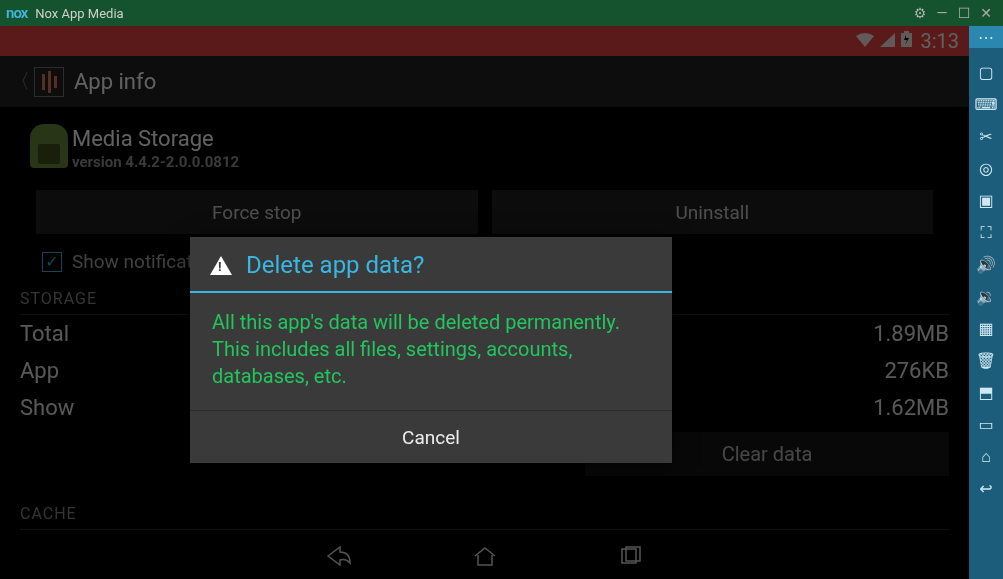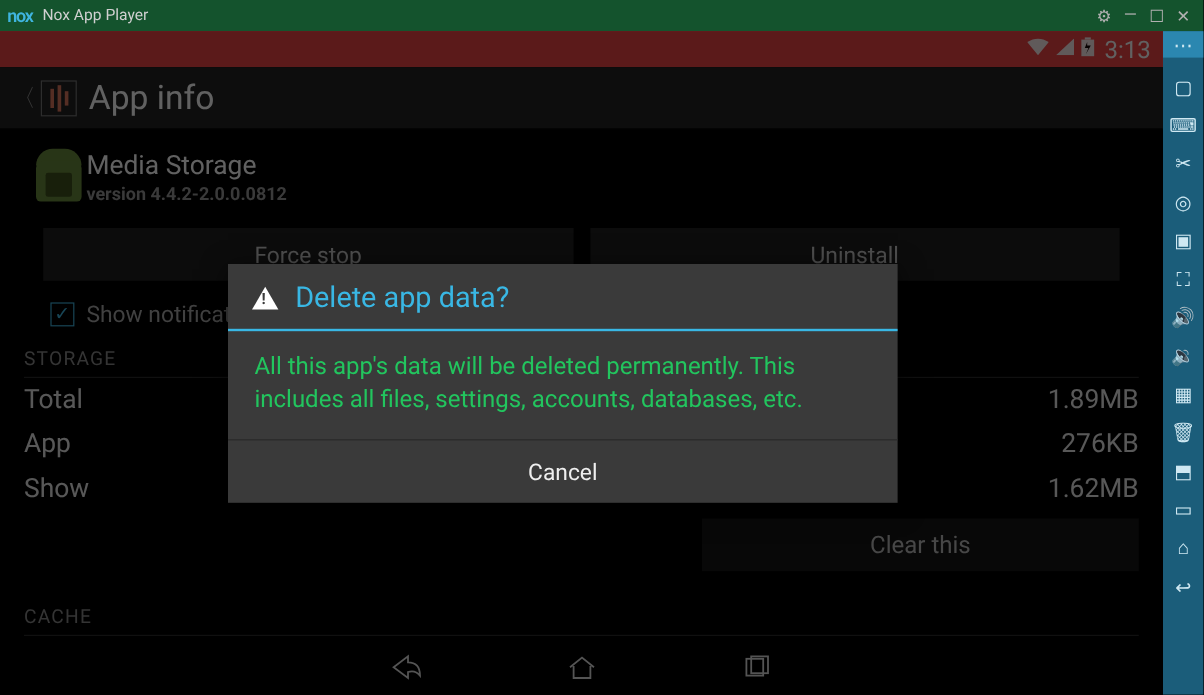--- a/index.html
+++ b/index.html
@@ -20,21 +20,21 @@
   .statusbar .clock{font-size:20px; font-weight:400; margin-left:2px;}
 
   
   .actionbar { height:52px; background:#222; display:flex; align-items:center; padding:0 6px; border-bottom:1px solid #000;}
   .actionbar .back { color:#888; font-size:20px; padding:0 4px; }
   .eqicon{width:30px;height:30px;border:1px solid #777;display:flex;align-items:center;justify-content:center;gap:3px;margin-right:10px;}
   .eqicon div{width:3px;background:#e07a5f;}
   .eqicon div:nth-child(1){height:16px}
   .eqicon div:nth-child(2){height:22px}
   .eqicon div:nth-child(3){height:12px}
-  .actionbar .title{color:#fff;font-size:28px;}
+  .actionbar .title{color:#fff;font-size:22px;}
 
   
   .content{position:absolute; top:82px; left:0; right:0; bottom:42px; background:#000; color:#ddd; padding:10px 20px 0 20px;}
   .approw{display:flex;align-items:center;gap:0;margin:6px 0 18px 6px;}
   .droid{width:46px;height:48px;position:relative;}
   .droid .body{position:absolute;top:10px;left:4px;right:4px;bottom:4px;background:#6b8b3d;border-radius:6px 6px 4px 4px;}
   .droid .head{position:absolute;top:0;left:4px;right:4px;height:14px;background:#6b8b3d;border-radius:20px 20px 0 0;}
   .droid .box{position:absolute;top:20px;left:12px;width:22px;height:20px;background:#3f521f;border-radius:2px;}
   .appname{color:#fff;font-size:22px;}
   .appver{color:#999;font-size:15px;margin-top:2px;font-weight:bold;}
@@ -55,38 +55,38 @@
   .navbar{position:absolute;left:0;right:0;bottom:0;height:42px;background:#000;display:flex;align-items:center;justify-content:center;gap:120px;}
   .navbtn{color:#ddd;}
 
   
   .sidetoolbar{position:absolute;top:26px;right:0;width:34px;bottom:0;background:#1b5d7a;display:flex;flex-direction:column;align-items:center;padding-top:6px;gap:13px;color:#cfe8f2;font-size:16px;}
   .sidetoolbar .dotbtn{background:#2b87b0;width:100%;height:22px;display:flex;align-items:center;justify-content:center;margin:-6px 0 2px 0;}
   .sidetoolbar .tool{cursor:pointer;}
 
   
   .overlay{position:absolute;inset:0;background:rgba(0,0,0,0.62);}
-  .dialog{position:absolute;left:190px;top:194px;width:558px;background:#3a3a3a;color:#eee;box-shadow:0 4px 20px rgba(0,0,0,.6);}
+  .dialog{position:absolute;left:190px;top:211px;width:482px;background:#3a3a3a;color:#eee;box-shadow:0 4px 20px rgba(0,0,0,.6);}
   .dlg-head{display:flex;align-items:center;gap:14px;padding:14px 20px 12px 20px;border-bottom:2px solid #39b7e4;}
   .warn{width:0;height:0;border-left:11px solid transparent;border-right:11px solid transparent;border-bottom:19px solid #fff;position:relative;}
   .warn::after{content:"!";position:absolute;left:-3px;top:3px;color:#3a3a3a;font-weight:bold;font-size:13px;}
   .dlg-title{color:#39b7e4;font-size:24px;}
   .dlg-body{padding:16px 22px 20px 22px;font-size:20px;line-height:1.35;color:#22c55e;}
   .dlg-actions{display:flex;border-top:1px solid #2a2a2a;}
   .dlg-actions .dbtn{flex:1;height:52px;display:flex;align-items:center;justify-content:center;font-size:19px;color:#eee;cursor:pointer;border-right:4px solid #15803d;}
   .dlg-actions .dbtn:last-child{border-right:none;}
   .highlight{outline:3px solid #ff2a2a;outline-offset:-3px;width:128px;flex:0 0 128px;margin:0 auto;}
   .okwrap{flex:1;display:flex;justify-content:center;align-items:center;}
 </style>
 </head>
 <body>
 
 <div class="titlebar">
   <span class="logo">nox</span>
-  <span>Nox App Player</span>
+  <span>Nox App Media</span>
   <span class="spacer"></span>
   <span class="winbtn">⚙</span>
   <span class="winbtn">—</span>
   <span class="winbtn">☐</span>
   <span class="winbtn">✕</span>
 </div>
 
 <div class="sidetoolbar">
   <div class="dotbtn tool">⋯</div>
   <div class="tool">▢</div>
@@ -167,21 +167,21 @@
       <span class="v">1.89MB</span>
     </div>
     <div class="kv">
       <span>App</span>
       <span class="v">276KB</span>
     </div>
     <div class="kv">
       <span>Show</span>
       <span class="v">1.62MB</span>
     </div>
-    <div class="clearbtn">Clear this</div>
+    <div class="clearbtn">Clear data</div>
 
     <div class="sectionhdr" style="margin-top:22px">CACHE</div>
   </div>
 
   <div class="navbar">
     <span class="navbtn">
       <svg width="26" height="22" viewBox="0 0 26 22">
           <path d="M2 11 L14 2 L14 7 Q24 7 24 18 Q20 13 14 15 L14 20 Z" fill="none" stroke="#ddd" stroke-width="1.5"></path>
         </svg>
     </span>

